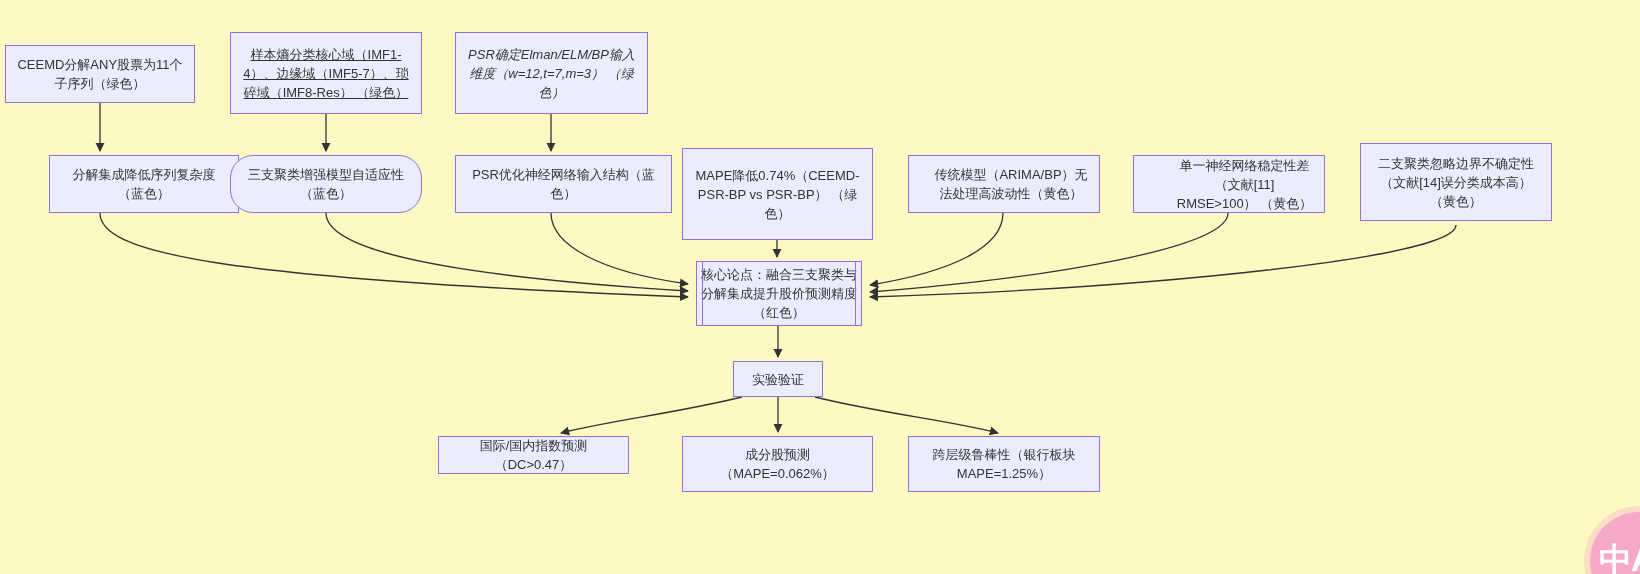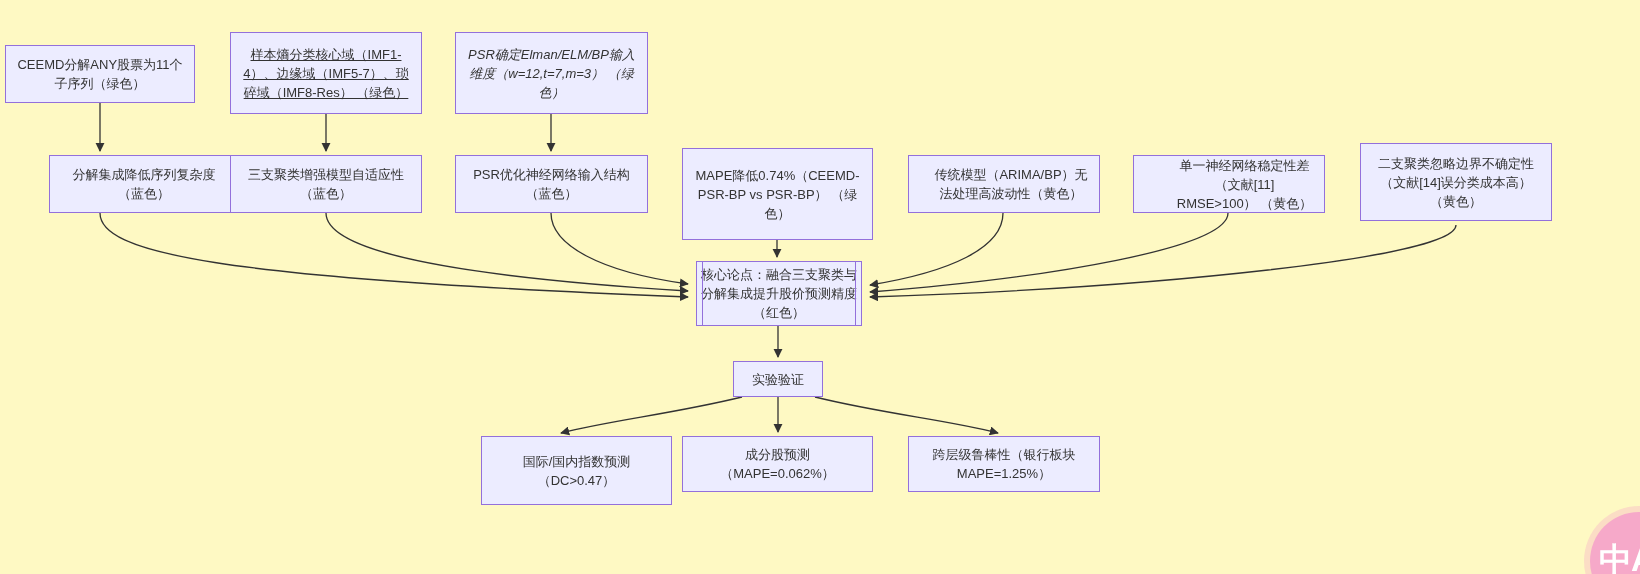--- a/index.html
+++ b/index.html
@@ -32,40 +32,40 @@
     text-align: center;
     padding: 4px 10px;
   }
   .node .label { display: inline-block; }
   
   .n0  { left: 5px;    top: 45px;  width: 190px; height: 58px; }
   .n1  { left: 230px;  top: 32px;  width: 192px; height: 82px; text-decoration: underline; }
   .n2  { left: 455px;  top: 32px;  width: 193px; height: 82px; font-style: italic; }
   
   .n3  { left: 5px;    top: 155px; width: 190px; height: 58px; margin-left: 44px; }
-  .n4  { left: 230px;  top: 155px; width: 192px; height: 58px; }
-  .n5  { left: 455px;  top: 155px; width: 193px; height: 58px; }
+  .n4  { left: 230px;  top: 155px; width: 192px; height: 58px; border-radius: 23px; }
+  .n5  { left: 455px;  top: 155px; width: 217px; height: 58px; }
   .n6  { left: 682px;  top: 148px; width: 191px; height: 92px; }
   .n7  { left: 908px;  top: 155px; width: 192px; height: 58px; padding-left: 24px; }
   .n8  { left: 1133px; top: 155px; width: 192px; height: 58px; padding-left: 41px; }
   .n9  { left: 1360px; top: 135px; width: 192px; height: 78px; margin-top: 8px; }
   
   .n10 { left: 696px;  top: 261px; width: 166px; height: 65px; padding: 4px 0; }
   .sub-line {
     position: absolute;
     top: 0; bottom: 0;
     width: 0;
     border-left: 1px solid #9370DB;
   }
   .sub-line.left  { left: 5px; }
   .sub-line.right { right: 5px; }
   
   .n11 { left: 733px;  top: 361px; width: 90px;  height: 36px; }
   
-  .n12 { left: 481px;  top: 436px; width: 191px; height: 69px; }
+  .n12 { left: 438px;  top: 436px; width: 191px; height: 38px; }
   .n13 { left: 682px;  top: 436px; width: 191px; height: 56px; }
   .n14 { left: 908px;  top: 436px; width: 192px; height: 56px; }
 
   .translate-badge {
     position: absolute;
     z-index: 3;
     left: 1590px;
     top: 512px;
     width: 98px;
     height: 98px;

